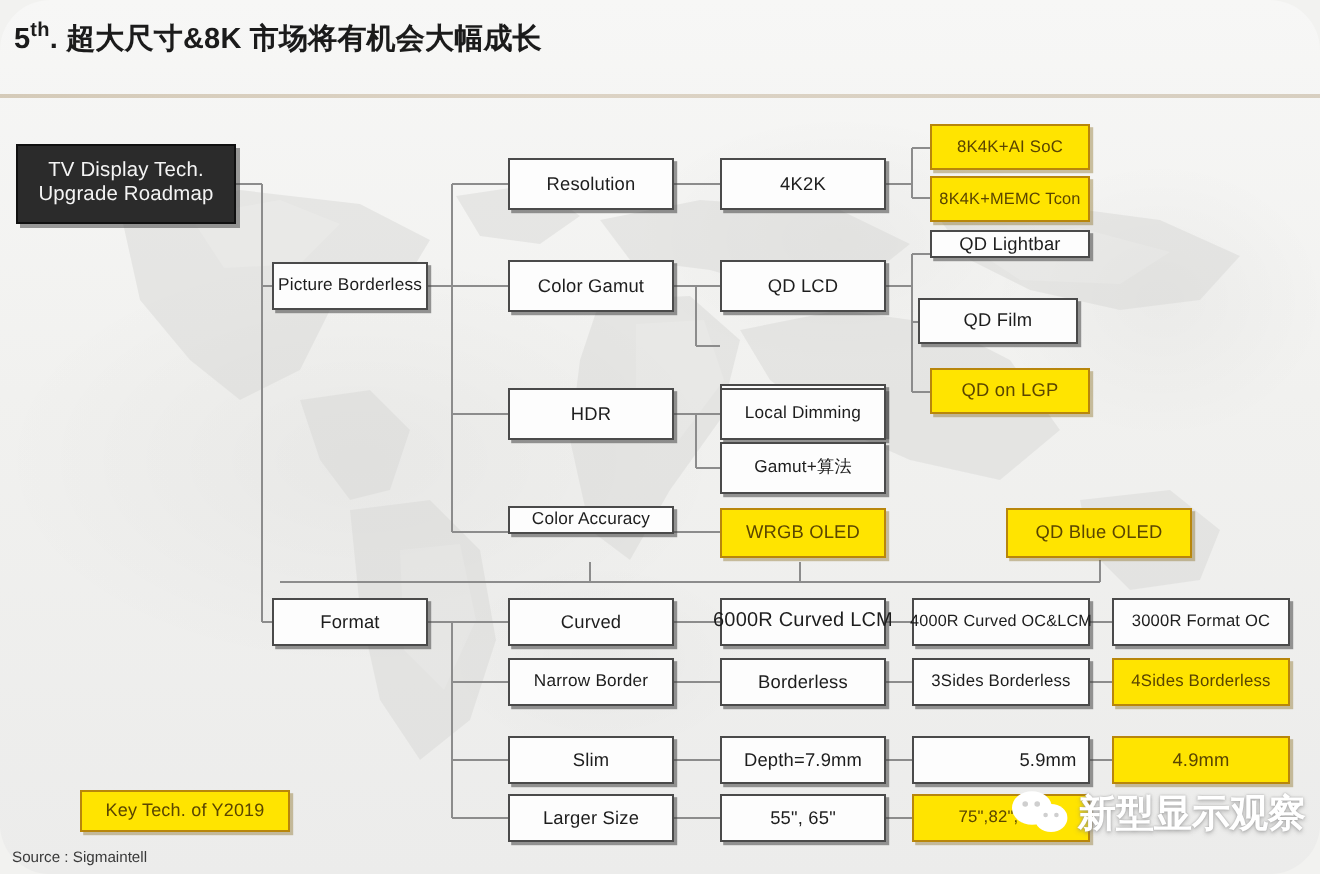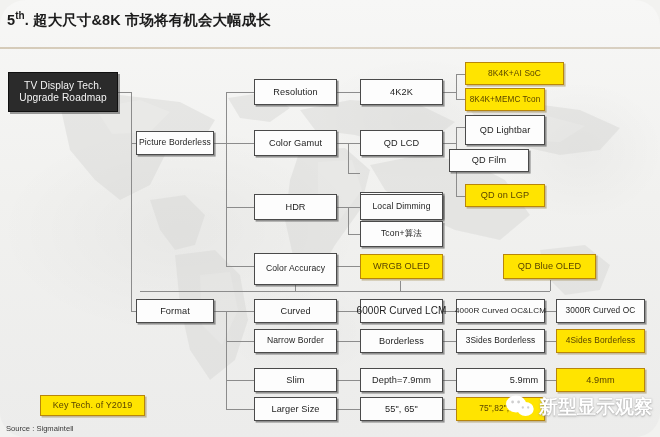--- a/index.html
+++ b/index.html
@@ -188,42 +188,42 @@
     <span>TV Display Tech.</span>
     <span>Upgrade Roadmap</span>
   </div>
 
   <div class="node" style="left:136px;top:131px;width:78px;height:24px;font-size:8.6px;">Picture Borderless</div>
 
   <div class="node" style="left:136px;top:299px;width:78px;height:24px;">Format</div>
 
   <div class="node" style="left:254px;top:79px;width:83px;height:26px;">Resolution</div>
   <div class="node" style="left:360px;top:79px;width:83px;height:26px;">4K2K</div>
-  <div class="node hl" style="left:465px;top:62px;width:99px;height:23px;font-size:8.4px;">8K4K+AI SoC</div>
+  <div class="node hl" style="left:465px;top:62px;width:80px;height:23px;font-size:8.4px;">8K4K+AI SoC</div>
   <div class="node hl" style="left:465px;top:88px;width:80px;height:23px;font-size:8.2px;">8K4K+MEMC Tcon</div>
 
   <div class="node" style="left:254px;top:130px;width:83px;height:26px;">Color Gamut</div>
   <div class="node" style="left:360px;top:130px;width:83px;height:26px;">QD LCD</div>
   <div class="node" style="left:360px;top:160px;width:83px;height:26px;font-size:8.6px;margin-top:32px;">B LED+RG Phos.</div>
-  <div class="node" style="left:465px;top:115px;width:80px;height:30px;">QD Lightbar</div>
-  <div class="node" style="left:449px;top:149px;width:80px;height:23px;">QD Film</div>
+  <div class="node" style="left:465px;top:115px;width:80px;height:14px;">QD Lightbar</div>
+  <div class="node" style="left:459px;top:149px;width:80px;height:23px;">QD Film</div>
   <div class="node hl" style="left:465px;top:184px;width:80px;height:23px;">QD on LGP</div>
 
   <div class="node" style="left:254px;top:194px;width:83px;height:26px;">HDR</div>
   <div class="node" style="left:360px;top:194px;width:83px;height:26px;font-size:8.6px;">Local Dimming</div>
-  <div class="node" style="left:360px;top:221px;width:83px;height:26px;font-size:8.6px;">Tcon+算法</div>
-
-  <div class="node" style="left:254px;top:253px;width:83px;height:32px;font-size:8.6px;">Color Accuracy</div>
+  <div class="node" style="left:360px;top:221px;width:83px;height:26px;font-size:8.6px;">Gamut+算法</div>
+
+  <div class="node" style="left:254px;top:253px;width:83px;height:14px;font-size:8.6px;">Color Accuracy</div>
   <div class="node hl" style="left:360px;top:254px;width:83px;height:25px;">WRGB OLED</div>
   <div class="node hl" style="left:503px;top:254px;width:93px;height:25px;">QD Blue OLED</div>
 
   <div class="node" style="left:254px;top:299px;width:83px;height:24px;">Curved</div>
   <div class="node" style="left:360px;top:299px;width:83px;height:24px;font-size:10px;">6000R Curved LCM</div>
   <div class="node" style="left:456px;top:299px;width:89px;height:24px;font-size:8.1px;">4000R Curved OC&amp;LCM</div>
-  <div class="node" style="left:556px;top:299px;width:89px;height:24px;font-size:8.3px;">3000R Curved OC</div>
+  <div class="node" style="left:556px;top:299px;width:89px;height:24px;font-size:8.3px;">3000R Format OC</div>
 
   <div class="node" style="left:254px;top:329px;width:83px;height:24px;font-size:8.6px;">Narrow Border</div>
   <div class="node" style="left:360px;top:329px;width:83px;height:24px;">Borderless</div>
   <div class="node" style="left:456px;top:329px;width:89px;height:24px;font-size:8.4px;">3Sides Borderless</div>
   <div class="node hl" style="left:556px;top:329px;width:89px;height:24px;font-size:8.4px;">4Sides Borderless</div>
 
   <div class="node" style="left:254px;top:368px;width:83px;height:24px;">Slim</div>
   <div class="node" style="left:360px;top:368px;width:83px;height:24px;">Depth=7.9mm</div>
   <div class="node" style="left:456px;top:368px;width:89px;height:24px;padding-left:47px;">5.9mm</div>
   <div class="node hl" style="left:556px;top:368px;width:89px;height:24px;">4.9mm</div>

